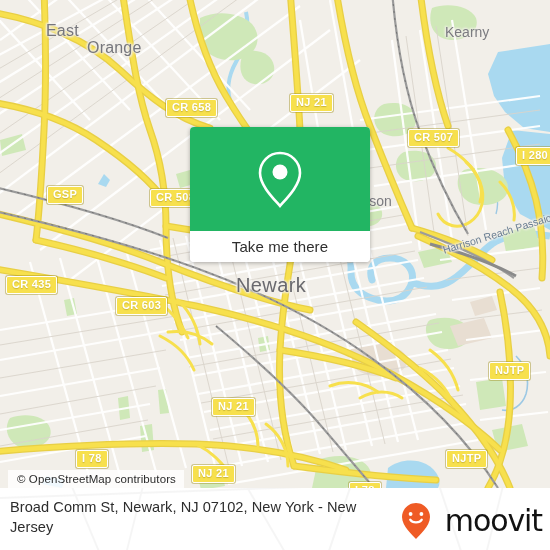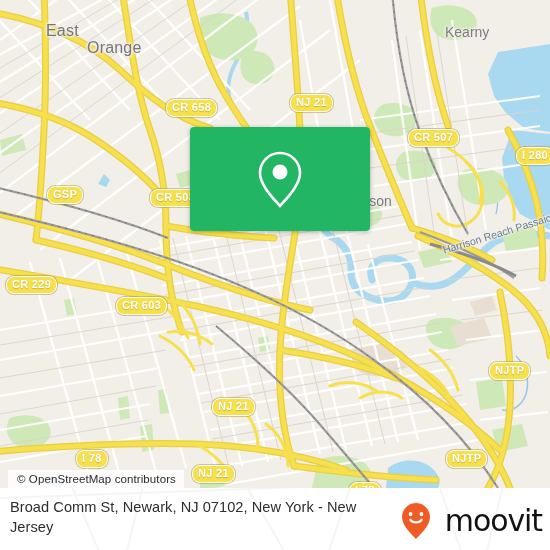--- a/index.html
+++ b/index.html
@@ -24,21 +24,21 @@
     pointer-events:none;
   }
   .lbl-city-big{font-size:20px;color:#69696e;letter-spacing:.4px;}
   .lbl-city-med{font-size:16px;color:#76767c;letter-spacing:.2px;}
   .lbl-town{font-size:14px;color:#7b7b80;}
   .lbl-river{font-size:10.5px;color:#6b7f93;}
 
   
   .shield{
     position:absolute;background:#f7e04d;border:1.6px solid #ffffff;
-    border-radius:8px;color:#ffffff;font-size:11px;font-weight:bold;
+    border-radius:2px;color:#ffffff;font-size:11px;font-weight:bold;
     padding:1px 5px 2px;line-height:13px;white-space:nowrap;
     box-shadow:0 0 0 1px rgba(160,145,30,.45);
     text-shadow:0 1px 1px rgba(120,105,20,.35);
     letter-spacing:.3px;
   }
 
   
   .attrib{
     position:absolute;left:8px;bottom:0;
     background:rgba(255,255,255,.82);
@@ -324,46 +324,50 @@
         <g fill="none" stroke="#8a8a8a" stroke-width="3">
           <path d="M430 244 C460 252 490 262 516 276"></path>
         </g>
       </g>
     </svg>
 
     <div class="mlabel lbl-city-med" style="left:46px;top:22px;">East</div>
     <div class="mlabel lbl-city-med" style="left:55px;top:39px;margin-left:32px;">Orange</div>
     <div class="mlabel lbl-town" style="left:406px;top:24px;margin-left:39px;">Kearny</div>
     <div class="mlabel lbl-town" style="left:339px;top:193px;">Harrison</div>
+    <div class="mlabel lbl-city-big" style="left:236px;top:274px;">Newark</div>
     <div class="mlabel lbl-river" style="left:443px;top:244px;transform:rotate(-17deg);transform-origin:left center;">Harrison Reach Passaic River</div>
 
     <div class="shield" style="left:166px;top:99px;">CR 658</div>
     <div class="shield" style="left:290px;top:94px;">NJ 21</div>
     <div class="shield" style="left:408px;top:129px;">CR 507</div>
     <div class="shield" style="left:516px;top:147px;">I 280</div>
     <div class="shield" style="left:47px;top:138px;margin-top:48px;">GSP</div>
     <div class="shield" style="left:150px;top:189px;">CR 508</div>
-    <div class="shield" style="left:6px;top:276px;">CR 229</div>
+    <div class="shield" style="left:6px;top:276px;">CR 435</div>
     <div class="shield" style="left:116px;top:297px;">CR 603</div>
     <div class="shield" style="left:212px;top:398px;">NJ 21</div>
     <div class="shield" style="left:76px;top:450px;">I 78</div>
     <div class="shield" style="left:192px;top:465px;">NJ 21</div>
     <div class="shield" style="left:349px;top:482px;">I 78</div>
     <div class="shield" style="left:489px;top:362px;">NJTP</div>
     <div class="shield" style="left:446px;top:450px;">NJTP</div>
 
     <div class="attrib">© OpenStreetMap contributors</div>
   </div>
 
   <div class="card">
     <div class="card-top">
       <svg width="50" height="62" viewBox="0 0 50 62">
         <path d="M25 5 C14 5 5 14 5 25 C5 38 20 52 25 58 C30 52 45 38 45 25 C45 14 36 5 25 5 Z" fill="none" stroke="#ffffff" stroke-width="2.6"></path>
         <circle cx="25" cy="24" r="7.5" fill="#ffffff"></circle>
       </svg>
+    </div>
+    <div class="card-foot">
+      <span class="card-foot-label">Take me there</span>
     </div>
   </div>
 
   <div class="footer">
     <svg class="footer-wm" width="550" height="120" viewBox="0 0 550 120">
       <g fill="none" stroke="#7a7a7a" stroke-width="2">
         <path d="M60 0 L110 120"></path>
           <path d="M150 0 L120 120"></path>
         <path d="M230 0 L300 120"></path>
           <path d="M360 0 L320 120"></path>

